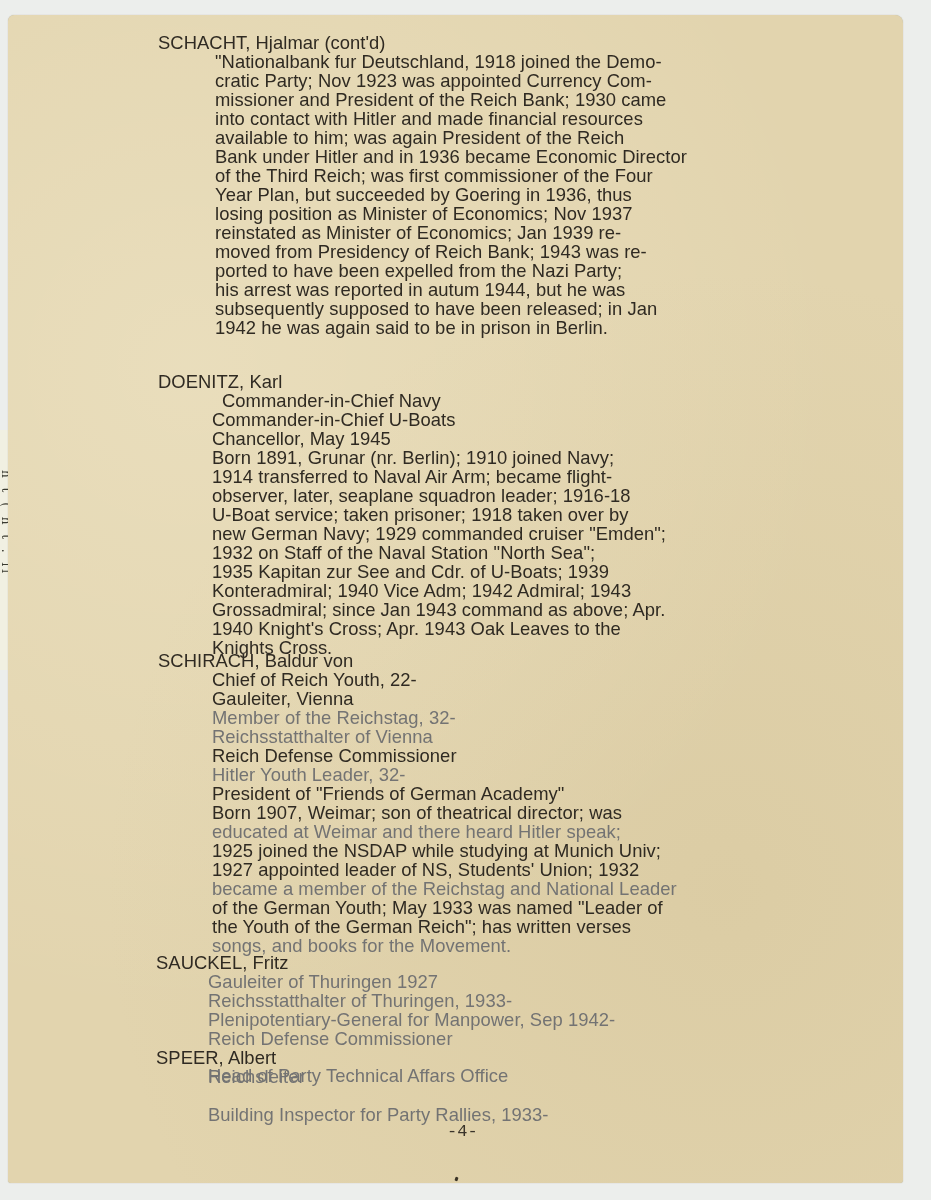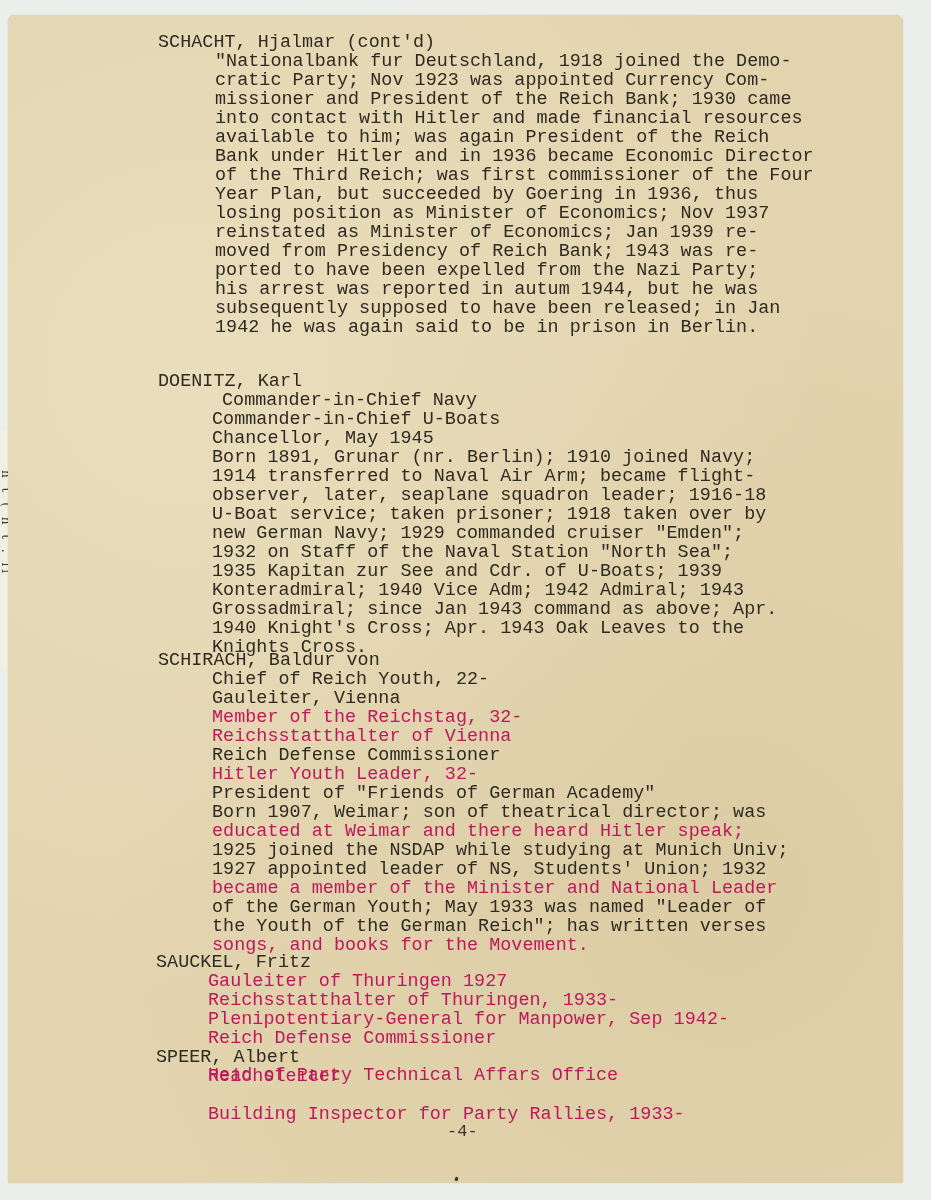--- a/index.html
+++ b/index.html
@@ -21,26 +21,26 @@
     position: absolute; left: 8px; top: 15px; width: 895px; height: 1168px;
     background: #e2d4ae;
     background-image:
       radial-gradient(circle at 20% 30%, rgba(255,250,230,0.25), transparent 60%),
       radial-gradient(circle at 80% 75%, rgba(190,170,120,0.18), transparent 55%);
     border-radius: 6px 8px 3px 3px;
     box-shadow: 0 0 1px rgba(120,110,80,0.5);
   }
   .line {
     position: absolute; white-space: pre;
-    font-family: Liberation Mono, monospace;
+    font-family: Liberation Sans, sans-serif;
     font-size: 18.4px; line-height: 19px;
     color: #2f2a22;
     letter-spacing: 0.05px;
   }
-  .faint { color: #be185d; }
+  .faint { color: #737373; }
   .page-number {
     position: absolute; left: 447px; top: 1122px;
     font-family: "Liberation Mono", monospace; font-size: 17px; color: #3a342a;
   }
   .speck {
     position: absolute; width: 3px; height: 4px; background: #3a3326;
     border-radius: 1px; left: 455px; top: 1177px; transform: rotate(20deg);
   }
 </style>
 </head>
@@ -94,21 +94,21 @@
   <div class="line" style="left:212px;top:689px">Gauleiter, Vienna</div>
   <div class="line faint" style="left:212px;top:708px">Member of the Reichstag, 32-</div>
   <div class="line faint" style="left:212px;top:727px">Reichsstatthalter of Vienna</div>
   <div class="line" style="left:212px;top:746px">Reich Defense Commissioner</div>
   <div class="line faint" style="left:212px;top:765px">Hitler Youth Leader, 32-</div>
   <div class="line" style="left:212px;top:784px">President of "Friends of German Academy"</div>
   <div class="line" style="left:212px;top:803px">Born 1907, Weimar; son of theatrical director; was</div>
   <div class="line faint" style="left:212px;top:822px">educated at Weimar and there heard Hitler speak;</div>
   <div class="line" style="left:212px;top:841px">1925 joined the NSDAP while studying at Munich Univ;</div>
   <div class="line" style="left:212px;top:860px">1927 appointed leader of NS, Students' Union; 1932</div>
-  <div class="line faint" style="left:212px;top:879px">became a member of the Minister and National Leader</div>
+  <div class="line faint" style="left:212px;top:879px">became a member of the Reichstag and National Leader</div>
   <div class="line" style="left:212px;top:898px">of the German Youth; May 1933 was named "Leader of</div>
   <div class="line" style="left:212px;top:917px">the Youth of the German Reich"; has written verses</div>
   <div class="line faint" style="left:212px;top:936px">songs, and books for the Movement.</div>
 </div>
 
 <div>
   <div class="line" style="left:156px;top:953px">SAUCKEL, Fritz</div>
   <div class="line faint" style="left:208px;top:972px">Gauleiter of Thuringen 1927</div>
   <div class="line faint" style="left:208px;top:991px">Reichsstatthalter of Thuringen, 1933-</div>
   <div class="line faint" style="left:208px;top:1010px">Plenipotentiary-General for Manpower, Sep 1942-</div>

